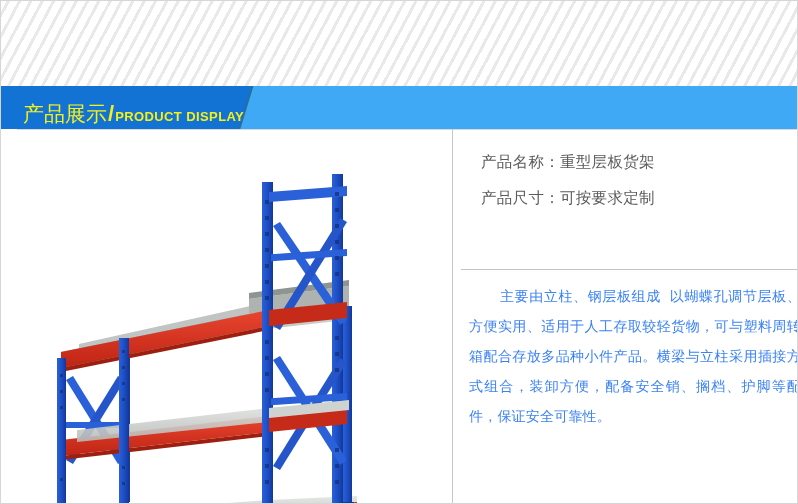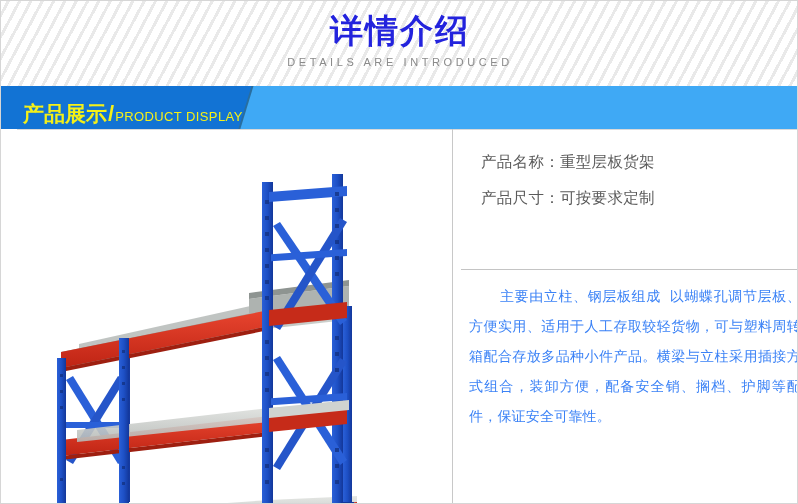--- a/index.html
+++ b/index.html
@@ -87,35 +87,35 @@
   }
   .tag-text {
     position: absolute;
     left: 22px;
     top: 14px;
     white-space: nowrap;
   }
   .tag-cn {
     font-family: "DejaVu Sans", "Liberation Sans", sans-serif;
     font-size: 21px;
-    font-weight: bold;
+    font-weight: normal;
     color: #f5f018;
     letter-spacing: 0px;
     margin-top: 32px;
   }
   .tag-slash {
     font-size: 22px;
     font-weight: bold;
     color: #f5f018;
     padding: 0 1px;
   }
   .tag-en {
     font-family: "Liberation Sans", sans-serif;
     font-size: 13px;
-    font-weight: normal;
+    font-weight: bold;
     color: #f5f018;
     letter-spacing: 0.4px;
   }
   .supplier {
     position: absolute;
     right: 12px;
     top: 12px;
     font-family: "DejaVu Sans", "Liberation Sans", sans-serif;
     font-size: 13px;
     color: #ffffff;
@@ -206,24 +206,20 @@
     letter-spacing: 0.2px;
   }
 </style>
 </head>
 <body>
 
 <div class="page">
 
   <div class="stripes"></div>
 
-  <div class="title-wrap">
-    <div class="title-cn">详情介绍</div>
-    <div class="title-en">DETAILS ARE INTRODUCED</div>
-  </div>
 
   <div class="bluebar">
     <div class="bluebar-tag">
       <div class="bluebar-tag-inner"></div>
     </div>
     <div class="tag-text">
       <span class="tag-cn">产品展示</span><span class="tag-slash">/</span><span class="tag-en">PRODUCT DISPLAY</span>
     </div>
   </div>
 

